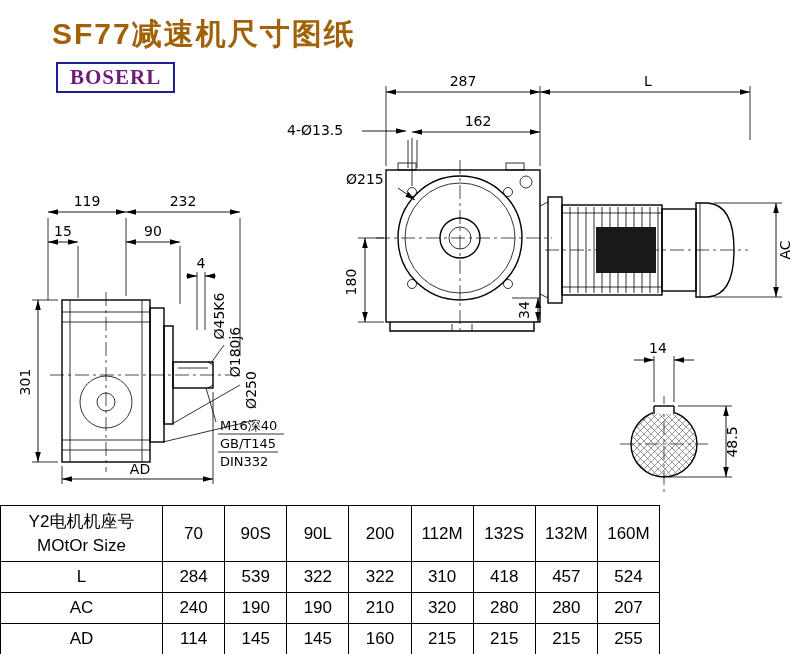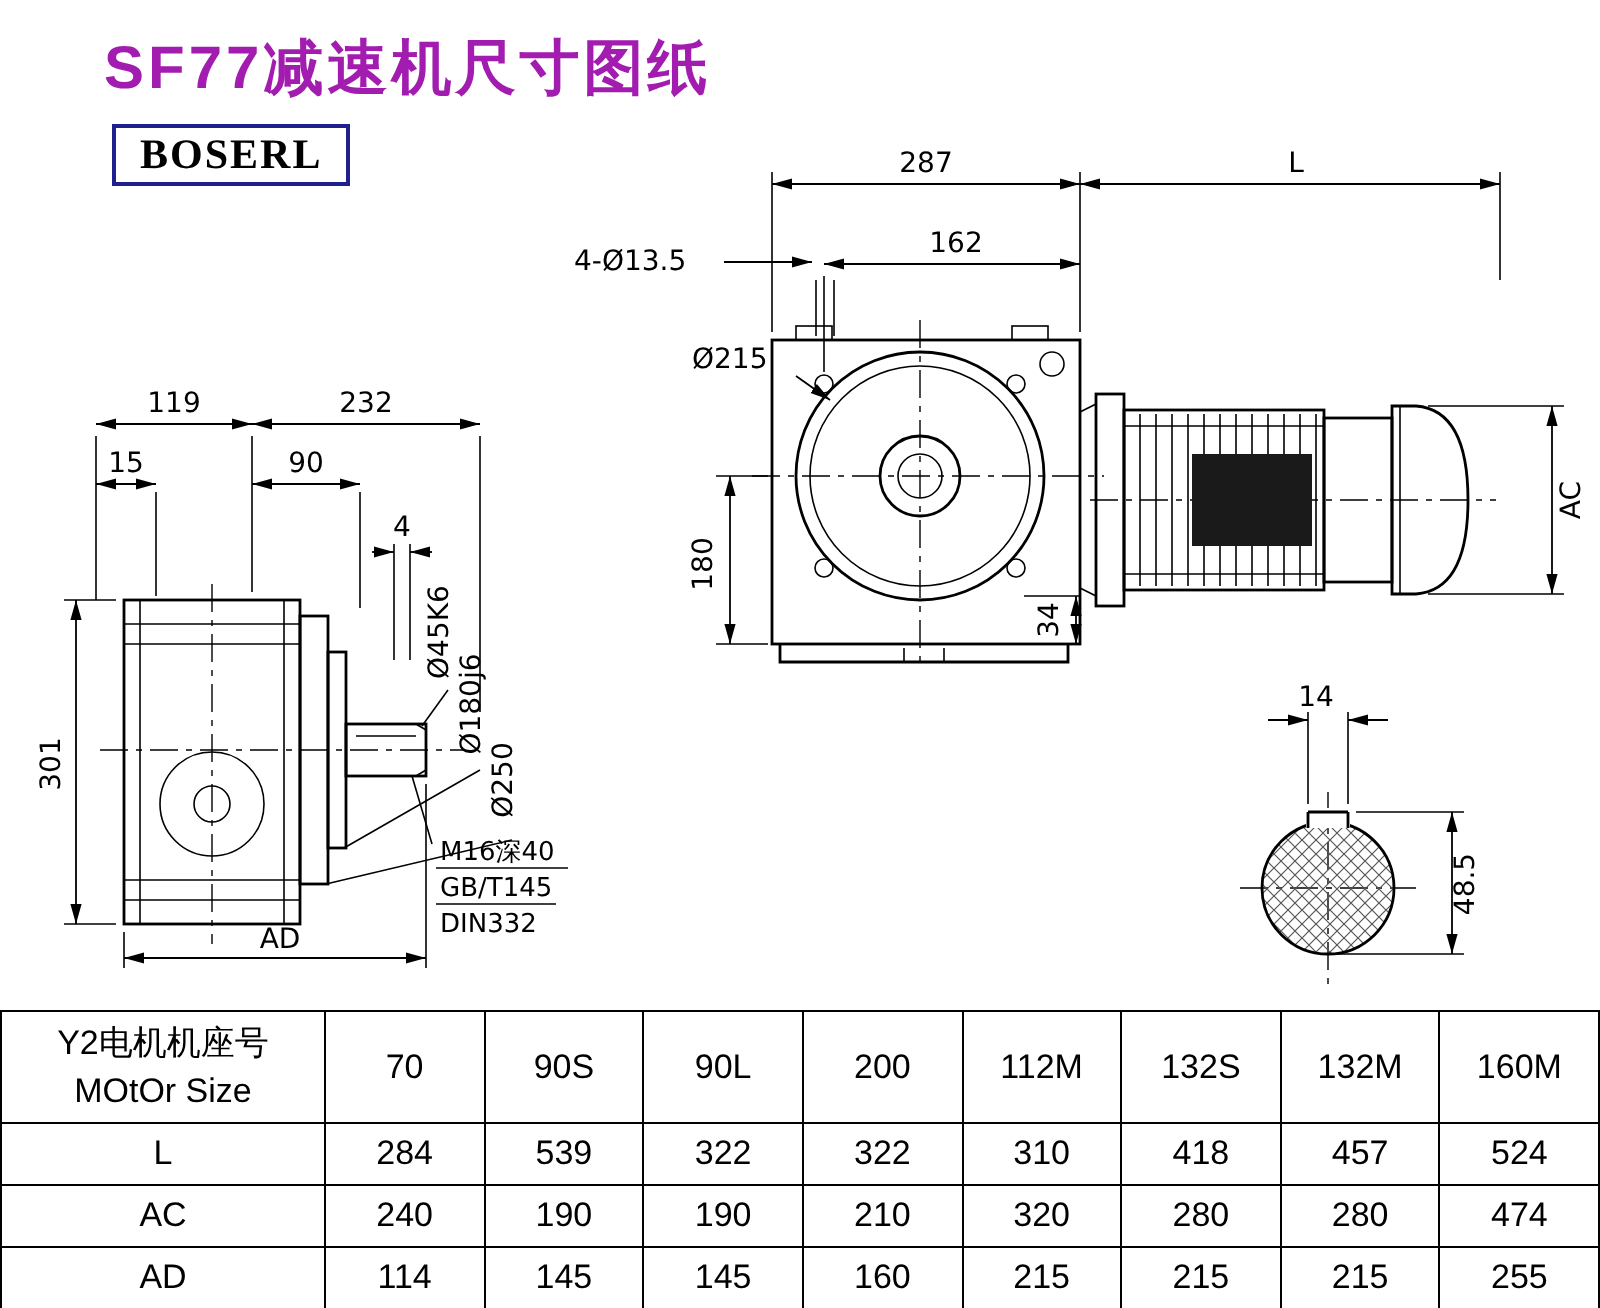--- a/index.html
+++ b/index.html
@@ -1,28 +1,28 @@
 <!DOCTYPE html>
 <html><head>
 <meta charset="utf-8">
 <style>
   html,body{margin:0;padding:0}
   body{width:800px;height:654px;background:#fff;font-family:"Liberation Sans",sans-serif;position:relative;overflow:hidden}
   .page{position:absolute;inset:0;background:#fff}
-  .title{position:absolute;left:52px;top:14px;font-size:30px;font-weight:bold;color:#a21caf;letter-spacing:2px;white-space:nowrap}
-  .logo{position:absolute;left:56px;top:62px;border:2px solid #1f1f8f;color:#000000;font-family:"Liberation Serif",serif;font-weight:bold;font-size:21px;padding:1px 12px;letter-spacing:1px;background:#fff}
+  .title{position:absolute;left:52px;top:14px;font-size:30px;font-weight:bold;color:#a16207;letter-spacing:2px;white-space:nowrap}
+  .logo{position:absolute;left:56px;top:62px;border:2px solid #1f1f8f;color:#701a75;font-family:"Liberation Serif",serif;font-weight:bold;font-size:21px;padding:1px 12px;letter-spacing:1px;background:#fff}
   svg.drawing{position:absolute;left:0;top:0}
   svg text{font-family:"DejaVu Sans",sans-serif;font-size:14px;fill:#000}
   svg text.small{font-size:13px}
   .ol{fill:none;stroke:#000;stroke-width:1.4}
   .tl{fill:none;stroke:#000;stroke-width:0.8}
   .dim{stroke:#000;stroke-width:0.9;fill:none}
   .ext{stroke:#000;stroke-width:0.8;fill:none}
   .cl{stroke:#000;stroke-width:0.7;stroke-dasharray:14 4 3 4;fill:none}
-  table.tbl{position:absolute;left:0;top:505px;width:800px;border-collapse:collapse;table-layout:fixed;font-size:17px;color:#000}
+  table.tbl{position:absolute;left:0;top:505px;width:660px;border-collapse:collapse;table-layout:fixed;font-size:17px;color:#000}
   .tbl td,.tbl th{border:1px solid #000;text-align:center;vertical-align:middle;font-weight:normal;padding:0;background:#fff}
   .tbl tr.hdr-row{height:56px}
   .tbl tr.data-row{height:31px}
   .hdr-cell div{line-height:1.4}
 </style>
 </head>
 <body>
 
 <div class="page">
 
@@ -253,21 +253,21 @@
     </tr>
     <tr class="data-row">
       <th>AC</th>
       <td>240</td>
       <td>190</td>
       <td>190</td>
       <td>210</td>
       <td>320</td>
       <td>280</td>
       <td>280</td>
-      <td>474</td>
+      <td>207</td>
     </tr>
     <tr class="data-row">
       <th>AD</th>
       <td>114</td>
       <td>145</td>
       <td>145</td>
       <td>160</td>
       <td>215</td>
       <td>215</td>
       <td>215</td>

